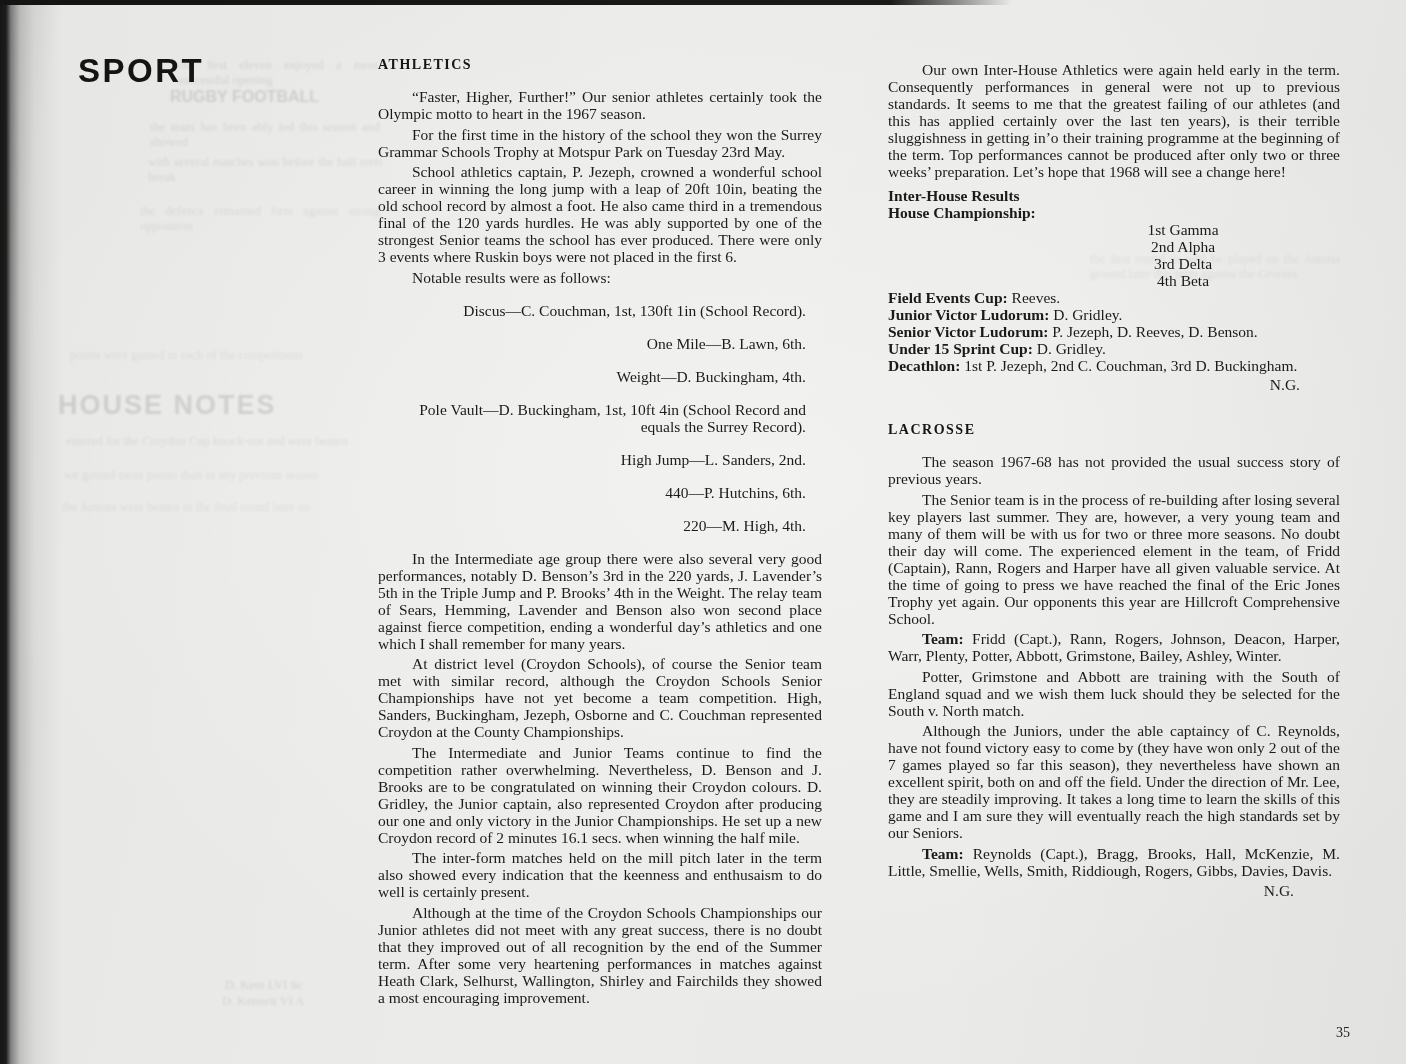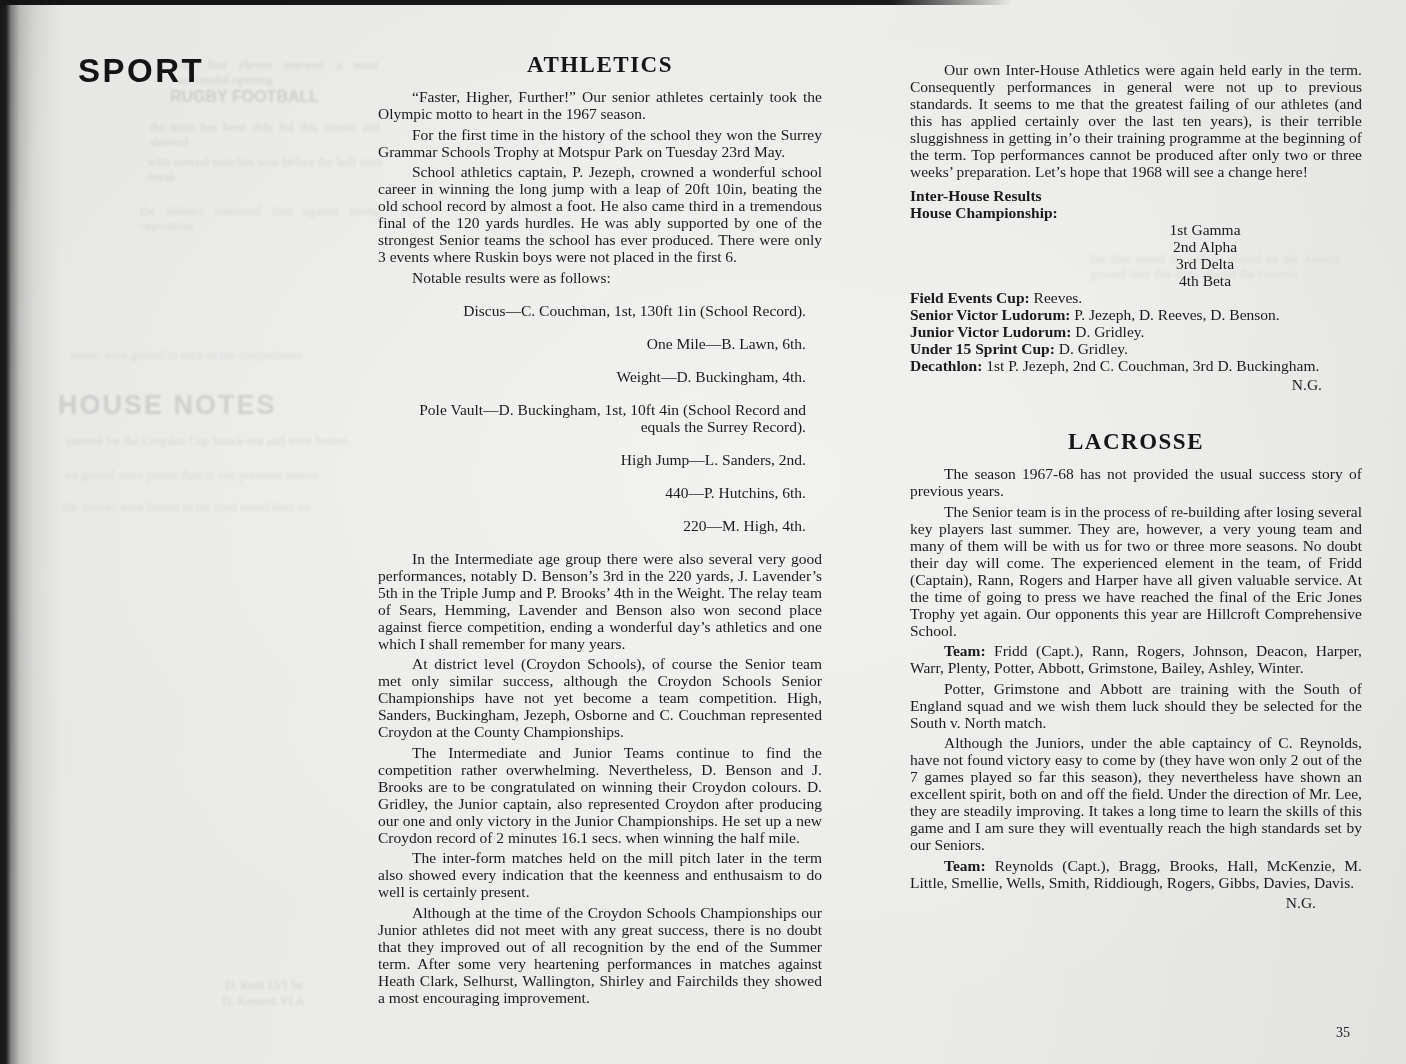--- a/index.html
+++ b/index.html
@@ -28,36 +28,36 @@
   }
   
   .sport-title{
     position:absolute;left:78px;top:52px;
     font-family:"Liberation Sans", sans-serif;
     font-weight:bold;font-size:33px;letter-spacing:2.5px;color:#141414;
   }
   
   .col{position:absolute;font-size:15.5px;line-height:17px;text-align:justify;}
   .col-left{left:378px;top:56px;width:444px;}
-  .col-right{left:910px;top:61px;width:452px;}
+  .col-right{left:888px;top:61px;width:452px;}
   .sec-heading{
-    font-weight:bold;font-size:23px;letter-spacing:1.5px;
-    text-align:center;text-indent:0;margin:0 0 15px 0;color:#161616;
+    font-weight:bold;font-size:14px;letter-spacing:1.5px;
+    text-indent:0;margin:0 0 15px 0;color:#161616;
   }
   .para{margin:0 0 3.5px 0;text-indent:34px;}
   .results{margin:1px 0 4px 0;}
   .result{text-align:right;padding-left:40px;text-indent:-40px;margin:16px;font-family:Liberation Serif, serif;}
   .bold-line{font-weight:bold;text-align:left;text-indent:0;margin:0;}
   .ih-block{margin-top:7px;}
   .placings{margin-left:138px;text-align:center;}
   .placing{text-indent:0;}
   .award{text-align:left;padding-left:30px;text-indent:-30px;margin:0;}
   .award b{font-weight:bold;}
   .sig{text-align:right;padding-right:40px;text-indent:0;margin:2px 0 0 0;}
-  .lacrosse-heading{margin-top:40px;}
+  .lacrosse-heading{margin-top:28px;}
   .team-para .label{font-weight:bold;}
   .page-number{
     position:absolute;left:1336px;top:1025px;font-size:14px;
     font-family:"Liberation Serif", serif;color:#222;
   }
   
   .ghost{
     position:absolute;color:#1a1a1a;filter:blur(1.3px);
     font-family:"Liberation Serif", serif;text-align:justify;
     pointer-events:none;user-select:none;
@@ -101,43 +101,43 @@
       <p class="result">Discus—C. Couchman, 1st, 130ft 1in (School Record).</p>
       <p class="result">One Mile—B. Lawn, 6th.</p>
       <p class="result">Weight—D. Buckingham, 4th.</p>
       <p class="result">Pole Vault—D. Buckingham, 1st, 10ft 4in (School Record and equals the Surrey Record).</p>
       <p class="result">High Jump—L. Sanders, 2nd.</p>
       <p class="result">440—P. Hutchins, 6th.</p>
       <p class="result">220—M. High, 4th.</p>
     </div>
 
     <p class="para">In the Intermediate age group there were also several very good performances, notably D. Benson’s 3rd in the 220 yards,  J. Lavender’s 5th in the Triple Jump and P. Brooks’ 4th in the Weight.  The relay team of Sears, Hemming, Lavender and Benson also won second place against fierce competition, ending a wonderful day’s athletics and one which I shall remember for many years.</p>
-    <p class="para">At district level (Croydon Schools), of course the Senior team met only similar success, although the Croydon Schools Senior Championships have not yet become a team competition.  High, Sanders, Buckingham, Jezeph, Osborne and C. Couchman represented Croydon at the County Championships.</p>
+    <p class="para">At district level (Croydon Schools), of course the Senior team met with similar record, although the Croydon Schools Senior Championships have not yet become a team competition.  High, Sanders, Buckingham, Jezeph, Osborne and C. Couchman represented Croydon at the County Championships.</p>
     <p class="para">The Intermediate and Junior Teams continue to find the competition rather overwhelming.  Nevertheless, D. Benson and J. Brooks are to be congratulated on winning their Croydon colours.  D. Gridley, the Junior captain, also represented Croydon after producing our one and only victory in the Junior Championships.  He set up a new Croydon record of 2 minutes 16.1 secs. when winning the half mile.</p>
     <p class="para">The inter-form matches held on the mill pitch later in the term also showed every indication that the keenness and enthusaism to do well is certainly present.</p>
     <p class="para">Although at the time of the Croydon Schools Championships our Junior athletes did not meet with any great success, there is no doubt that they improved out of all recognition by the end of the Summer term.  After some very heartening performances in matches against Heath Clark, Selhurst, Wallington, Shirley and Fairchilds they showed a most encouraging improvement.</p>
   </div>
 
   <div class="col col-right">
     <p class="para">Our own Inter-House Athletics were again held early in the term.  Consequently performances in general were not up to previous standards.  It seems to me that the greatest failing of our athletes (and this has applied certainly over the last ten years), is their terrible sluggishness in getting in’o their training programme at the beginning of the term.  Top performances cannot be produced after only two or three weeks’ preparation.  Let’s hope that 1968 will see a change here!</p>
 
     <div class="ih-block">
       <p class="bold-line">Inter-House Results</p>
       <p class="bold-line">House Championship:</p>
 
       <div class="placings">
         <p class="placing" style="margin:0;">1st Gamma</p>
         <p class="placing" style="margin:0;">2nd Alpha</p>
         <p class="placing" style="margin:0;">3rd Delta</p>
         <p class="placing" style="margin:0;">4th Beta</p>
       </div>
 
       <p class="award"><b>Field Events Cup:</b><span> Reeves.</span></p>
+      <p class="award"><b>Junior Victor Ludorum:</b><span> D. Gridley.</span></p>
       <p class="award"><b>Senior Victor Ludorum:</b><span> P. Jezeph, D. Reeves, D. Benson.</span></p>
-      <p class="award"><b>Junior Victor Ludorum:</b><span> D. Gridley.</span></p>
       <p class="award"><b>Under 15 Sprint Cup:</b><span> D. Gridley.</span></p>
       <p class="award"><b>Decathlon:</b><span> 1st P. Jezeph, 2nd C. Couchman, 3rd D. Buckingham.</span></p>
 
       <p class="sig">N.G.</p>
     </div>
 
     <div class="sec-heading lacrosse-heading">LACROSSE</div>
 
     <p class="para">The season 1967-68 has not provided the usual success story of previous years.</p>
     <p class="para">The Senior team is in the process of re-building after losing several key players last summer.  They are, however, a very young team and many of them will be with us for two or three more seasons.  No doubt their day will come. The experienced element in the team, of Fridd (Captain), Rann, Rogers and Harper have all given valuable service. At the time of going to press we have reached the final of the Eric Jones Trophy yet again.  Our opponents this year are Hillcroft Comprehensive School.</p>

